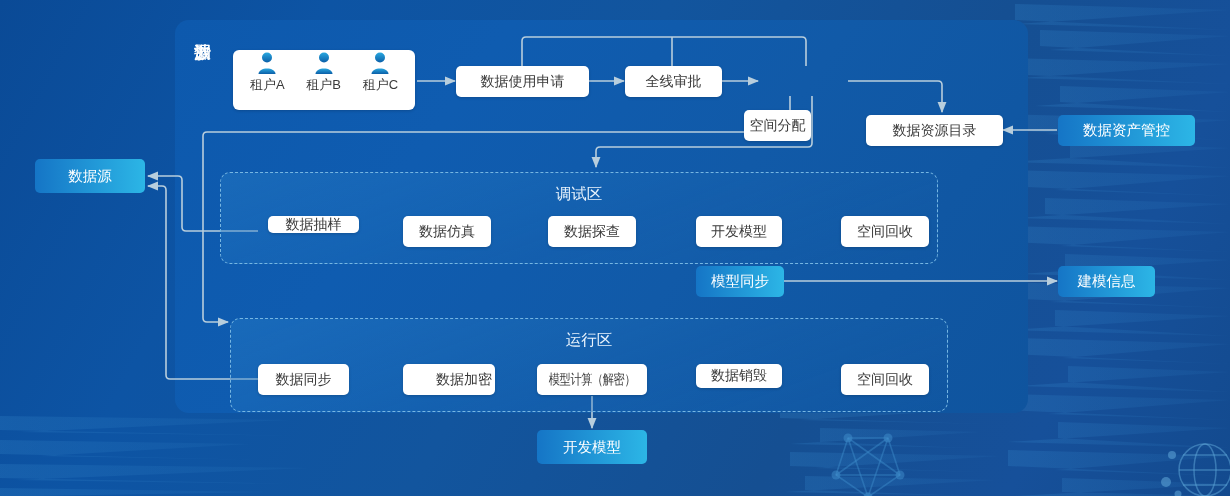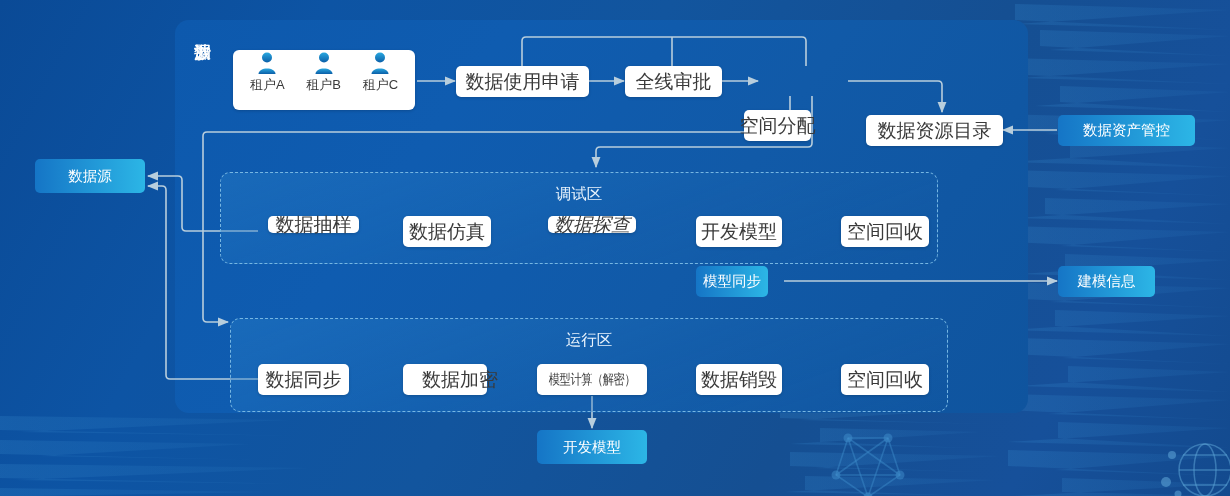--- a/index.html
+++ b/index.html
@@ -26,21 +26,21 @@
     background: linear-gradient(125deg, #0d59ad 0%, #0f5cb0 30%, #115aa8 60%, #0f549e 100%);
     border-radius: 14px;
   }
 
   
   .wbox {
     position: absolute;
     background: #ffffff;
     border-radius: 5px;
     color: #3a3a3a;
-    font-size: 19px;
+    font-size: 14px;
     display: flex; align-items: center; justify-content: center;
     box-shadow: 0 1px 3px rgba(0,0,0,0.18);
     white-space: nowrap;
   }
   .cbox {
     position: absolute;
     border-radius: 5px;
     color: #ffffff;
     font-size: 14.5px;
     display: flex; align-items: center; justify-content: center;
@@ -245,33 +245,33 @@
   <div class="wbox" style="left:866px; top:115px; width:137px; height:31px;">数据资源目录</div>
   <div class="cbox" style="left:1058px; top:115px; width:137px; height:31px;">数据资产管控</div>
 
   <div class="cbox" style="left:35px; top:159px; width:110px; height:34px;">数据源</div>
 
   <div class="zone" style="left:220px; top:172px; width:718px; height:92px;">
     <div class="zone-title">调试区</div>
   </div>
   <div class="wbox" style="left:268px; top:216px; width:91px; height:17px;">数据抽样</div>
   <div class="wbox" style="left:403px; top:216px; width:88px; height:31px;">数据仿真</div>
-  <div class="wbox" style="left:548px; top:216px; width:88px; height:17px;font-style:italic;">数据探查</div>
+  <div class="wbox" style="left:548px; top:216px; width:88px; height:31px;">数据探查</div>
   <div class="wbox" style="left:696px; top:216px; width:86px; height:31px;">开发模型</div>
   <div class="wbox" style="left:841px; top:216px; width:88px; height:31px;">空间回收</div>
 
-  <div class="cbox" style="left:696px; top:266px; width:72px; height:31px;">模型同步</div>
+  <div class="cbox" style="left:696px; top:266px; width:88px; height:31px;">模型同步</div>
   <div class="cbox" style="left:1058px; top:266px; width:97px; height:31px;">建模信息</div>
 
   <div class="zone" style="left:230px; top:318px; width:718px; height:94px;">
     <div class="zone-title">运行区</div>
   </div>
   <div class="wbox" style="left:258px; top:364px; width:91px; height:31px;text-align:center;">数据同步</div>
-  <div class="wbox" style="left:403px; top:364px; width:84px; height:31px;padding-left:30px;">数据加密</div>
+  <div class="wbox" style="left:403px; top:364px; width:92px; height:31px;padding-left:30px;">数据加密</div>
   <div class="wbox" style="left:537px; top:364px; width:110px; height:31px; font-size:14px;text-align:center;">
     <span class="squeeze">模型计算（解密）</span>
   </div>
-  <div class="wbox" style="left:696px; top:364px; width:86px; height:31px;">数据销毁</div>
+  <div class="wbox" style="left:696px; top:364px; width:86px; height:24px;">数据销毁</div>
   <div class="wbox" style="left:841px; top:364px; width:88px; height:31px;">空间回收</div>
 
   <div class="cbox" style="left:537px; top:430px; width:110px; height:34px;">开发模型</div>
 
 </div>
 
 </body></html>

